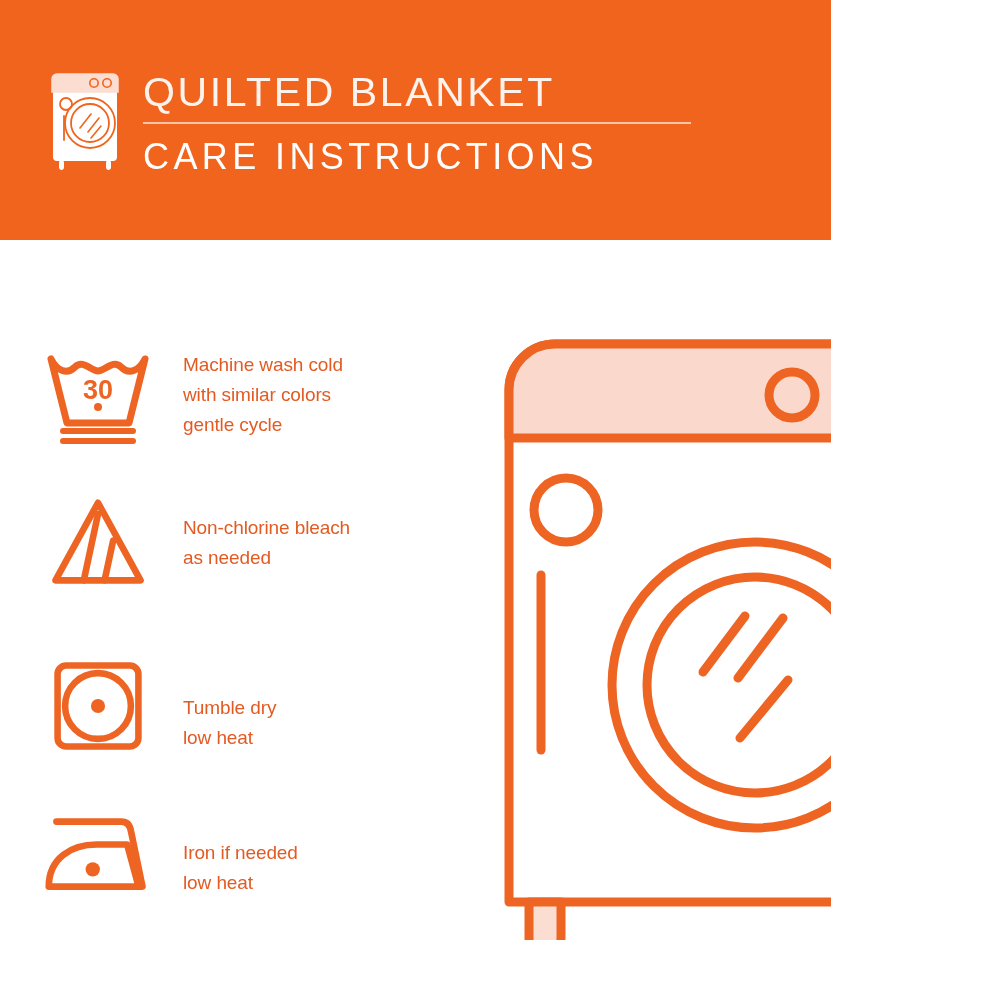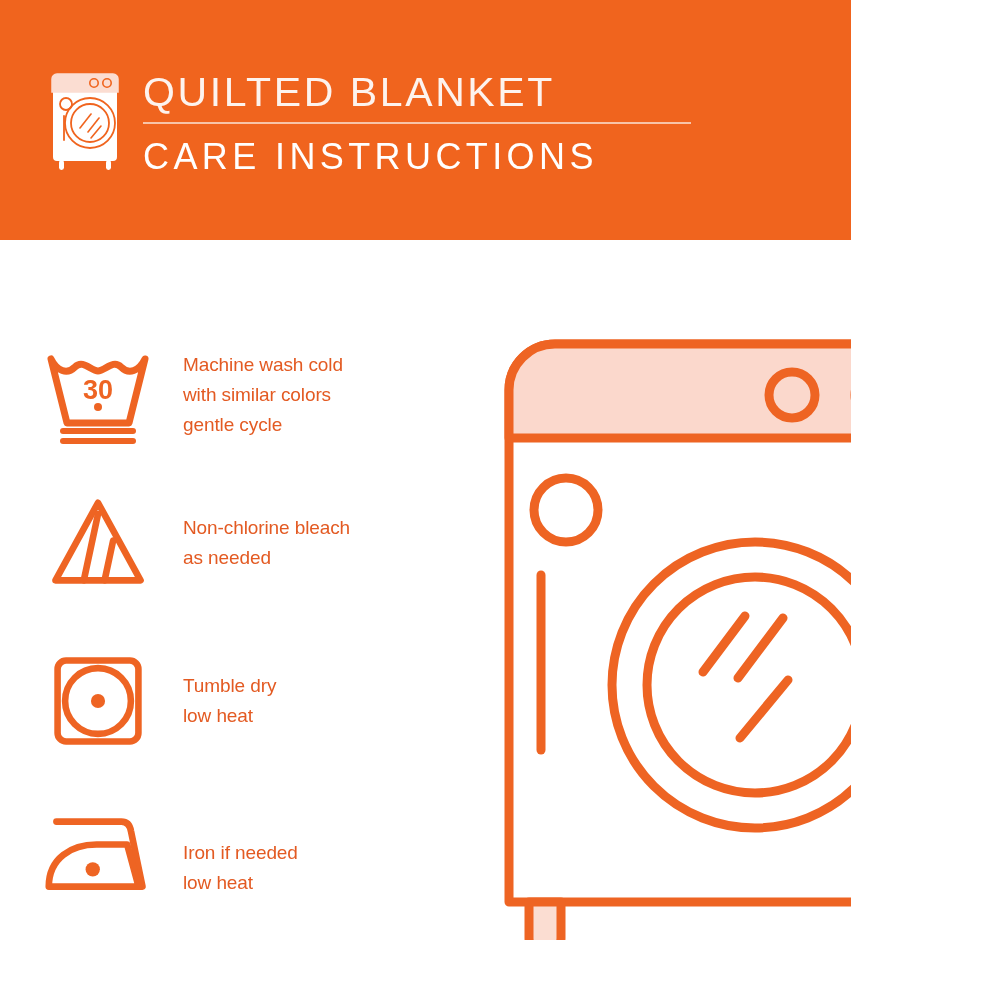--- a/index.html
+++ b/index.html
@@ -10,21 +10,20 @@
   }
   body {
     font-family: "Liberation Sans", sans-serif;
   }
   #page {
     position: relative;
     width: 831px;
     height: 1000px;
     background: #ffffff;
     overflow: hidden;
-    padding-left: 20px;
   }
 
   
   #header-band {
     position: absolute;
     left: 0;
     top: 0;
     width: 1000px;
     height: 240px;
     background: #F0641E;
@@ -97,21 +96,21 @@
     font-weight: 500;
     line-height: 30px;
     color: #E35A22;
     letter-spacing: -0.1px;
     white-space: pre-line;
   }
 
   
   #care-row-0 { top: 100px;  height: 110px; }
   #care-row-1 { top: 250px;  height: 105px; }
-  #care-row-2 { top: 408px;  height: 105px; }
+  #care-row-2 { top: 408px;  height: 105px; align-items: flex-end; }
   #care-row-3 { top: 558px;  height: 100px; align-items: flex-end; }
 
   
   #machine-illustration {
     position: absolute;
     left: 495;
     top: 330px;
     left: 495px;
     width: 470px;
     height: 610px;

